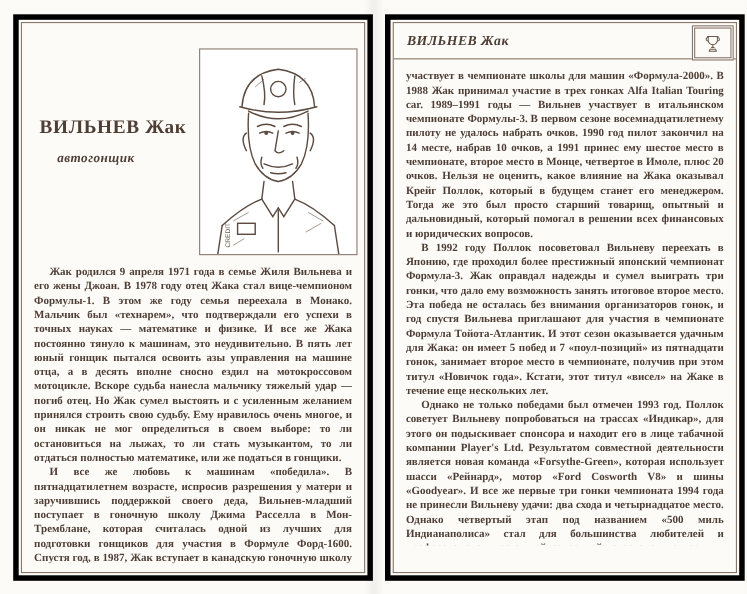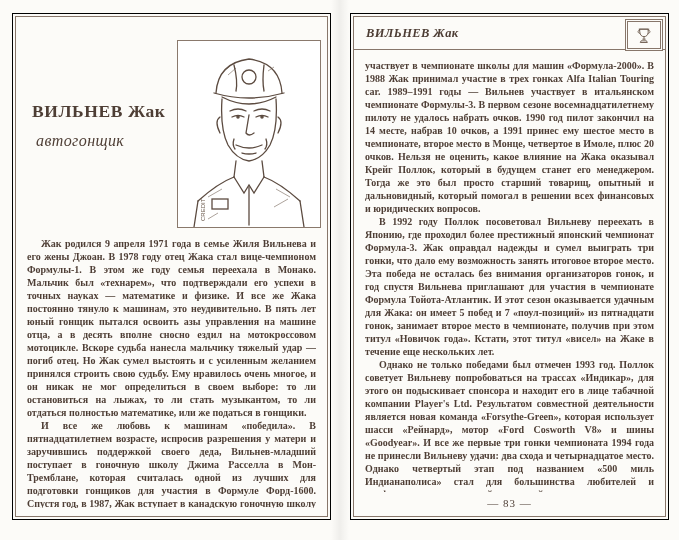--- a/index.html
+++ b/index.html
@@ -1,26 +1,26 @@
 <!DOCTYPE html>
 <html><head>
 <meta charset="utf-8">
 <style>
   html,body{margin:0;padding:0;background:#e9e7e2;}
   .sheet{position:relative;width:679px;height:540px;background:#fcfbf8;overflow:hidden;
          font-family:"Liberation Serif",serif;color:#4e3e35;}
   .spine{position:absolute;left:331px;top:0;width:18px;height:100%;
          background:linear-gradient(to right,rgba(0,0,0,0.00),rgba(0,0,0,0.05),rgba(0,0,0,0.00));}
-  .page{position:absolute;top:13px;width:313px;height:501px;border:1px solid #000000;padding:2px;box-sizing:content-box;}
+  .page{position:absolute;top:13px;width:313px;height:501px;border:5px solid #000000;padding:2px;box-sizing:content-box;}
   .page-left{left:12px;}
   .page-right{left:350px;}
   .page-inner{border:1px solid #87766a;width:100%;height:100%;position:relative;box-sizing:border-box;}
   .title-block{position:absolute;left:16px;top:84px;width:150px;}
   .title{font-weight:bold;font-size:17.5px;letter-spacing:0.6px;}
-  .subtitle{font-style:italic;font-weight:normal;font-size:16px;margin-top:10px;margin-left:4px;letter-spacing:0.4px;}
+  .subtitle{font-style:italic;font-weight:bold;font-size:12px;margin-top:10px;margin-left:16px;letter-spacing:0.4px;}
   .portrait{position:absolute;top:23px;right:6px;width:142px;height:186px;border:1px solid #8a796c;background:#ffffff;}
   .portrait svg{display:block;width:100%;height:100%;}
   .body-text{position:absolute;left:11px;right:11px;text-align:justify;font-size:10px;line-height:13px;overflow:hidden;font-weight:bold;}
   .body-left{top:220px;bottom:8px;}
   .body-right{top:42px;bottom:24px;}
   .body-text p{margin:0;}
   .body-text p.indent{text-indent:14px;}
   .pagenum{position:absolute;bottom:7px;left:0;right:0;text-align:center;font-size:11px;letter-spacing:1px;}
   .rp-header{position:absolute;top:0;left:0;right:0;height:33px;border-bottom:1px solid #87766a;
              display:flex;align-items:center;padding-left:12px;box-sizing:border-box;
@@ -123,16 +123,15 @@
           </svg>
         </div>
       </div>
 
       <div class="body-text body-right">
         <p>участвует в чемпионате школы для машин «Формула-2000». В 1988 Жак принимал участие в трех гонках Alfa Italian Touring car. 1989–1991 годы — Вильнев участвует в итальянском чемпионате Формулы-3. В первом сезоне восемнадцатилетнему пилоту не удалось набрать очков. 1990 год пилот закончил на 14 месте, набрав 10 очков, а 1991 принес ему шестое место в чемпионате, второе место в Монце, четвертое в Имоле, плюс 20 очков. Нельзя не оценить, какое влияние на Жака оказывал Крейг Поллок, который в будущем станет его менеджером. Тогда же это был просто старший товарищ, опытный и дальновидный, который помогал в решении всех финансовых и юридических вопросов.</p>
         <p class="indent">В 1992 году Поллок посоветовал Вильневу переехать в Японию, где проходил более престижный японский чемпионат Формула-3. Жак оправдал надежды и сумел выиграть три гонки, что дало ему возможность занять итоговое второе место. Эта победа не осталась без внимания организаторов гонок, и год спустя Вильнева приглашают для участия в чемпионате Формула Тойота-Атлантик. И этот сезон оказывается удачным для Жака: он имеет 5 побед и 7 «поул-позиций» из пятнадцати гонок, занимает второе место в чемпионате, получив при этом титул «Новичок года». Кстати, этот титул «висел» на Жаке в течение еще нескольких лет.</p>
         <p class="indent">Однако не только победами был отмечен 1993 год. Поллок советует Вильневу попробоваться на трассах «Индикар», для этого он подыскивает спонсора и находит его в лице табачной компании Player's Ltd. Результатом совместной деятельности является новая команда «Forsythe-Green», которая использует шасси «Рейнард», мотор «Ford Cosworth V8» и шины «Goodyear». И все же первые три гонки чемпионата 1994 года не принесли Вильневу удачи: два схода и четырнадцатое место. Однако четвертый этап под названием «500 миль Индианаполиса» стал для большинства любителей и профессионалов настоящей сенсацией: стартовав четвертым, Жак закончил гонку вторым. С этого момента имя Жака Вильнева стало произноситься самостоятельно, без приставки «сын Жиля Вильнева». Это было настоящим признанием. 11 сентября 1994 года</p>
       </div>
 
-      <div class="pagenum">—  83  —</div>
     </div>
   </div>
 </div>
 
 </body></html>

